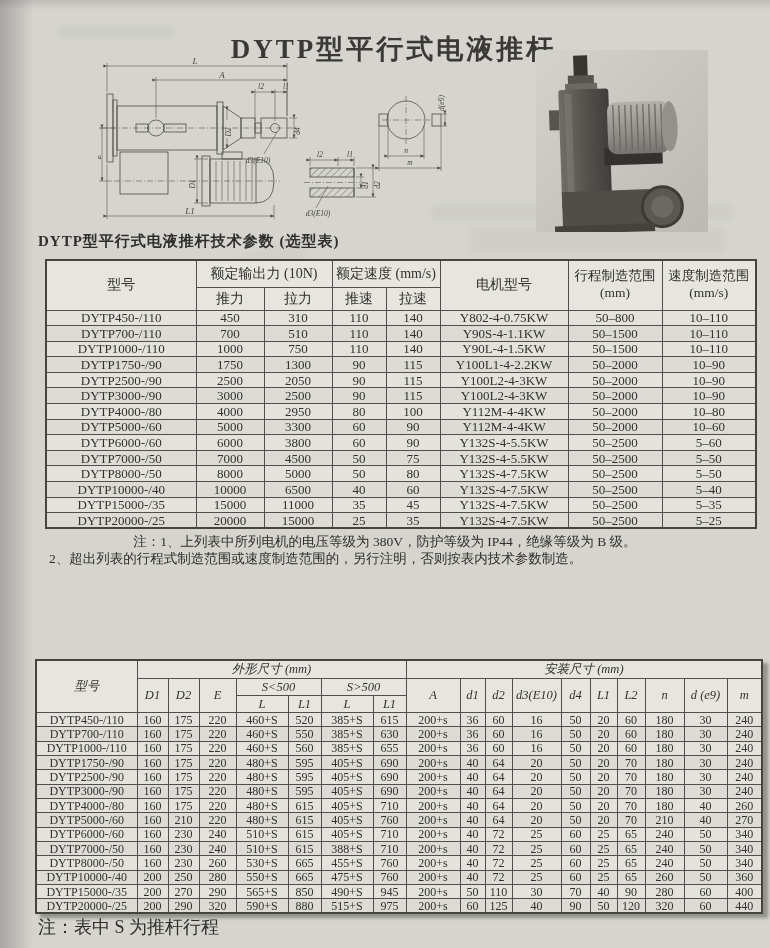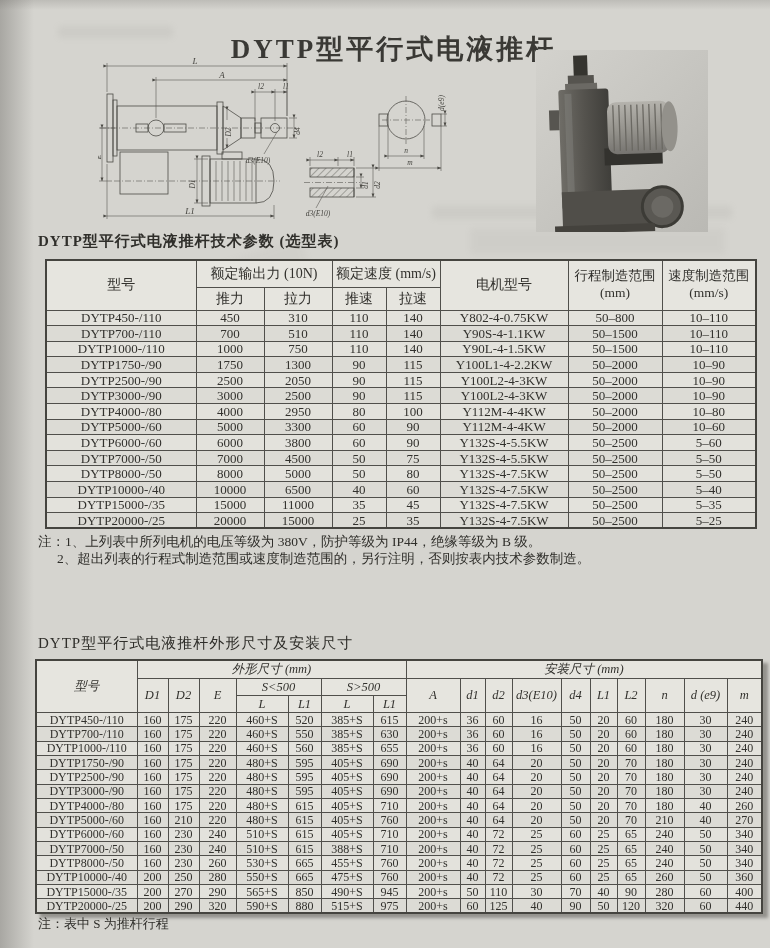--- a/index.html
+++ b/index.html
@@ -37,23 +37,23 @@
   .th-2line div{line-height:1.25;font-size:13.5px;}
 
   .t2{left:35px;top:659px;width:726px;border:2px solid #45443f;font-size:12.5px;
     box-shadow:5px 4px 3px rgba(95,93,88,.55);}
   .t2 thead tr{height:17px;}
   .t2 thead th{font-size:12.5px;font-style:italic;}
   .t2 tbody tr{height:14.35px;}
   .t2 tbody td{font-size:12px;line-height:1;}
 
   .notes{position:absolute;left:38px;top:533px;width:694px;font-size:13.5px;line-height:17.4px;color:#2f2e2a;}
-  .note-first{padding-left:0;}
-  .note-rest{margin-left:19px;padding-left:27px;text-indent:-27px;}
-  .bottom-note{position:absolute;left:38px;top:915px;font-size:13px;color:#2f2e2a;}
+  .note-first{padding-left:0;text-align:center;}
+  .note-rest{margin-left:11px;padding-left:27px;text-indent:-27px;}
+  .bottom-note{position:absolute;left:38px;top:915px;font-size:18px;color:#2f2e2a;}
 
   svg{display:block;}
   .dl{stroke:#4c4b46;stroke-width:0.8;fill:none;}
   .dthin{stroke:#5a5954;stroke-width:0.6;fill:none;}
   .dcl{stroke:#5a5954;stroke-width:0.6;fill:none;stroke-dasharray:6 2 1 2;}
   .dtxt{fill:#45443f;font-size:9px;font-style:italic;font-family:"Liberation Serif",serif;}
   .dtxt-s{fill:#45443f;font-size:7.5px;font-style:italic;font-family:"Liberation Serif",serif;}
 </style>
 </head>
 <body>
@@ -400,21 +400,20 @@
           <td>5–25</td>
         </tr>
       </tbody>
   </table>
 
   <div class="notes">
     <div class="note-first"><span>注：</span><span>1、上列表中所列电机的电压等级为 380V，防护等级为 IP44，绝缘等级为 B 级。</span></div>
     <div class="note-rest">2、超出列表的行程式制造范围或速度制造范围的，另行注明，否则按表内技术参数制造。</div>
   </div>
 
-  <div class="sec-title sec2">DYTP型平行式电液推杆外形尺寸及安装尺寸</div>
 
   <table class="t2">
     <colgroup>
       <col style="width:101px">
         <col style="width:31px">
         <col style="width:31px">
         <col style="width:37px">
       <col style="width:52px">
         <col style="width:33px">
         <col style="width:52px">

